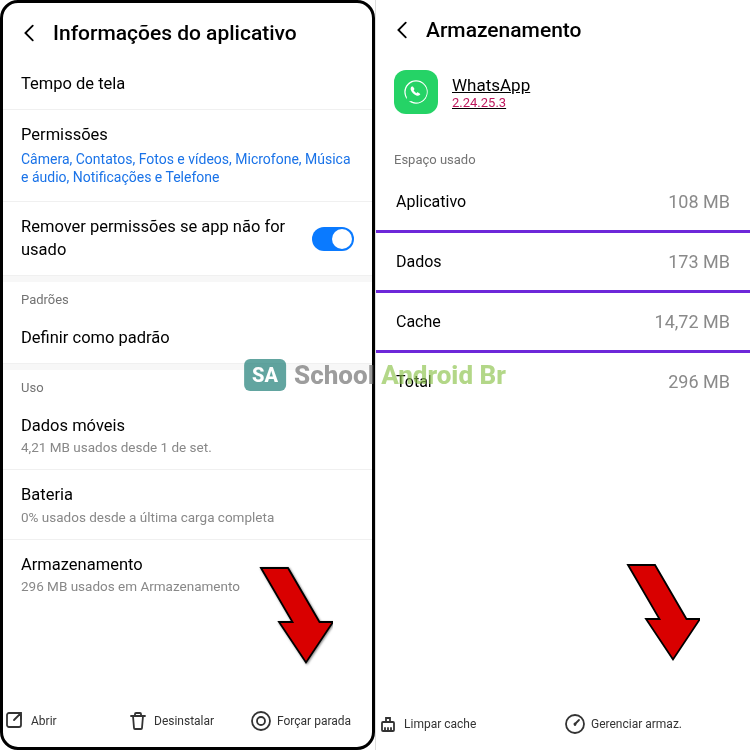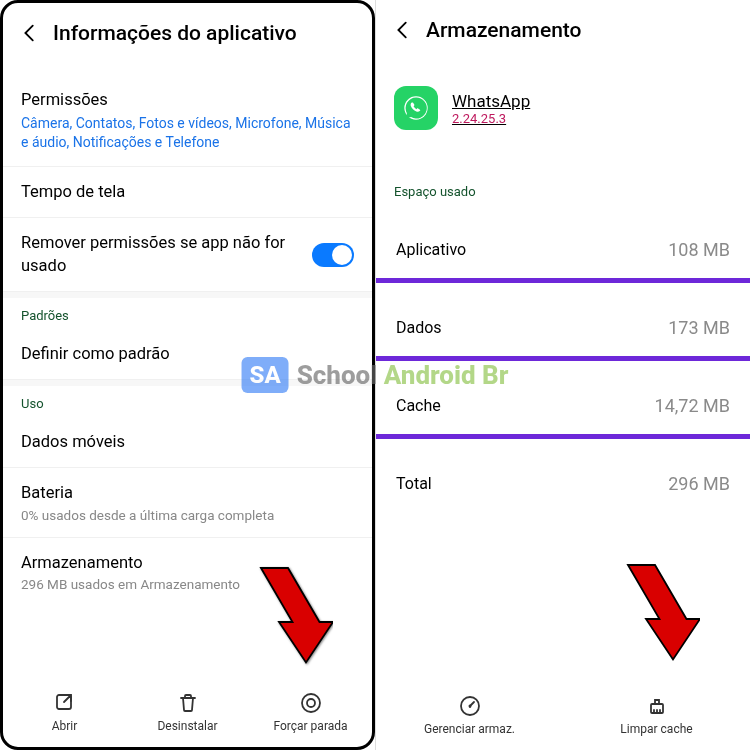--- a/index.html
+++ b/index.html
@@ -3,35 +3,35 @@
   <meta charset="utf-8">
   <style>
     * { margin: 0; padding: 0; box-sizing: border-box; }
     body {
       width: 750px; height: 750px;
       font-family: -apple-system, BlinkMacSystemFont, "Segoe UI", Roboto, sans-serif;
       background: #fff; display: flex; position: relative; overflow: hidden;
     }
     .screen {
       width: 50%; height: 100%; display: flex; flex-direction: column;
-      background: #fff; position: relative; gap: 16px;
+      background: #fff; position: relative;
     }
     .screen-left { border: 3px solid #000; border-radius: 18px; }
     .screen-right { border-left: 1px solid #ddd; }
     .header {
       display: flex; align-items: center; padding: 18px 16px 14px 16px;
     }
     .back-btn {
       width: 22px; height: 22px; display: flex; align-items: center;
       justify-content: center; margin-right: 12px;
     }
     .title { font-size: 21px; font-weight: 500; color: #000; }
     .content { flex: 1; overflow-y: auto; padding: 0 0 0 0; }
     .section-label {
-      font-size: 13px; color: #14532d; padding: 10px 18px 6px 18px;
+      font-size: 13px; color: #737373; padding: 10px 18px 6px 18px;
     }
     .item {
       padding: 14px 18px; border-bottom: 1px solid #f0f0f0;
       display: flex; align-items: center; justify-content: space-between;
     }
     .item-content { flex: 1; }
     .item-title { font-size: 16.5px; color: #000; line-height: 1.35; }
     .item-sub { font-size: 13.5px; color: #888; margin-top: 2px; }
     .item-link { font-size: 14px; color: #1a73e8; margin-top: 3px; line-height: 1.35; }
     .toggle {
@@ -40,47 +40,47 @@
     }
     .toggle::after {
       content: ""; position: absolute; width: 20px; height: 20px;
       background: #fff; border-radius: 50%; top: 2px; right: 2px;
     }
     .bottom-bar {
       display: flex; justify-content: space-around; align-items: center;
       padding: 12px 0 14px 0; border-top: 0;
     }
     .bottom-item {
-      display: flex; flex-direction: column; align-items: center; gap: 4px;
+      display: flex; flex-direction: row; align-items: center; gap: 4px;
       flex: 1;
     }
     .bottom-icon { width: 24px; height: 24px; }
     .bottom-label { font-size: 12px; color: #333; }
     .app-row {
       display: flex; align-items: center; padding: 14px 18px 10px 18px; gap: 14px; text-decoration: underline;
     }
     .app-icon {
       width: 44px; height: 44px; border-radius: 12px; background: #25d366;
       display: flex; align-items: center; justify-content: center;
     }
     .app-name { font-size: 17px; color: #000; }
     .app-ver { font-size: 13px; color: #be185d; }
     .row2 {
       display: flex; justify-content: space-between; align-items: center;
-      padding: 18px 20px; border-bottom: 5px solid #6d28d9;
+      padding: 18px 20px; border-bottom: 3px solid #6d28d9;
     }
     .row2-label { font-size: 16px; color: #000; }
     .row2-val { font-size: 18px; color: #8a8a8a; }
     .watermark {
       position: absolute; top: 50%; left: 50%; transform: translate(-50%, -50%);
       display: flex; align-items: center; gap: 8px; opacity: 0.65; pointer-events: none;
       z-index: 50;
     }
     .wm-badge {
-      background: #3b82f6; color: #fff; font-weight: 800; font-size: 24px;
+      background: #0f766e; color: #fff; font-weight: 800; font-size: 20px;
       padding: 4px 8px; border-radius: 6px;
     }
     .wm-text { font-size: 26px; font-weight: 800; }
     .wm-text .s1 { color: #6a6a6a; }
     .wm-text .s2 { color: #8bc34a; }
     .arrow {
       position: absolute; width: 90px; height: 110px; z-index: 40; pointer-events: none;
     }
     .divider-gap { height: 6px; background: #f7f7f7; }
   </style>
@@ -93,53 +93,54 @@
       <svg viewBox="0 0 24 24" width="22" height="22">
         <path d="M15 4l-8 8 8 8" stroke="#000" stroke-width="2" fill="none" stroke-linecap="round"></path>
       </svg>
     </div>
     <div class="title">Informações do aplicativo</div>
   </div>
 
   <div class="content">
     <div class="item">
       <div class="item-content">
+        <div class="item-title">Tempo de tela</div>
+      </div>
+    </div>
+
+    <div class="item">
+      <div class="item-content">
         <div class="item-title">Permissões</div>
         <div class="item-link">Câmera, Contatos, Fotos e vídeos, Microfone, Música e áudio, Notificações e Telefone</div>
       </div>
     </div>
 
     <div class="item">
       <div class="item-content">
-        <div class="item-title">Tempo de tela</div>
-      </div>
-    </div>
-
-    <div class="item">
-      <div class="item-content">
         <div class="item-title">Remover permissões se app não for usado</div>
       </div>
       <div class="toggle"></div>
     </div>
 
     <div class="divider-gap"></div>
     <div class="section-label">Padrões</div>
 
     <div class="item">
       <div class="item-content">
         <div class="item-title">Definir como padrão</div>
       </div>
     </div>
 
     <div class="divider-gap"></div>
     <div class="section-label">Uso</div>
 
     <div class="item">
       <div class="item-content">
         <div class="item-title">Dados móveis</div>
+        <div class="item-sub">4,21 MB usados desde 1 de set.</div>
       </div>
     </div>
 
     <div class="item">
       <div class="item-content">
         <div class="item-title">Bateria</div>
         <div class="item-sub">0% usados desde a última carga completa</div>
       </div>
     </div>
 
@@ -225,32 +226,32 @@
   <div class="row2" style="border-bottom:0">
     <div class="row2-label">Total</div>
     <div class="row2-val">296 MB</div>
   </div>
 
   <div style="flex:1"></div>
 
   <div class="bottom-bar">
     <div class="bottom-item">
       <svg class="bottom-icon" viewBox="0 0 24 24">
+        <rect x="6" y="10" width="12" height="9" rx="1" stroke="#333" stroke-width="1.8" fill="none"></rect>
+        <path d="M10 6h4v4h-4zM9 19v-3M12 19v-3M15 19v-3" stroke="#333" stroke-width="1.8" fill="none" stroke-linecap="round"></path>
+      </svg>
+      <div class="bottom-label">Limpar cache</div>
+    </div>
+    <div class="bottom-item">
+      <svg class="bottom-icon" viewBox="0 0 24 24">
         <circle cx="12" cy="12" r="9" stroke="#333" stroke-width="1.8" fill="none"></circle>
         <path d="M12 12l4-4M12 12v1" stroke="#333" stroke-width="1.8" fill="none" stroke-linecap="round"></path>
         <circle cx="12" cy="12" r="1.5" fill="#333"></circle>
       </svg>
       <div class="bottom-label">Gerenciar armaz.</div>
-    </div>
-    <div class="bottom-item">
-      <svg class="bottom-icon" viewBox="0 0 24 24">
-        <rect x="6" y="10" width="12" height="9" rx="1" stroke="#333" stroke-width="1.8" fill="none"></rect>
-        <path d="M10 6h4v4h-4zM9 19v-3M12 19v-3M15 19v-3" stroke="#333" stroke-width="1.8" fill="none" stroke-linecap="round"></path>
-      </svg>
-      <div class="bottom-label">Limpar cache</div>
     </div>
   </div>
 
   <svg class="arrow" style="right:50px; top:555px" viewBox="0 0 100 120">
     <path d="M20 10 L55 70 L40 70 L70 115 L100 70 L85 70 L50 10 Z" fill="#d90000" stroke="#000" stroke-width="2"></path>
   </svg>
 </div>
 
 <div class="watermark">
   <div class="wm-badge">SA</div>

